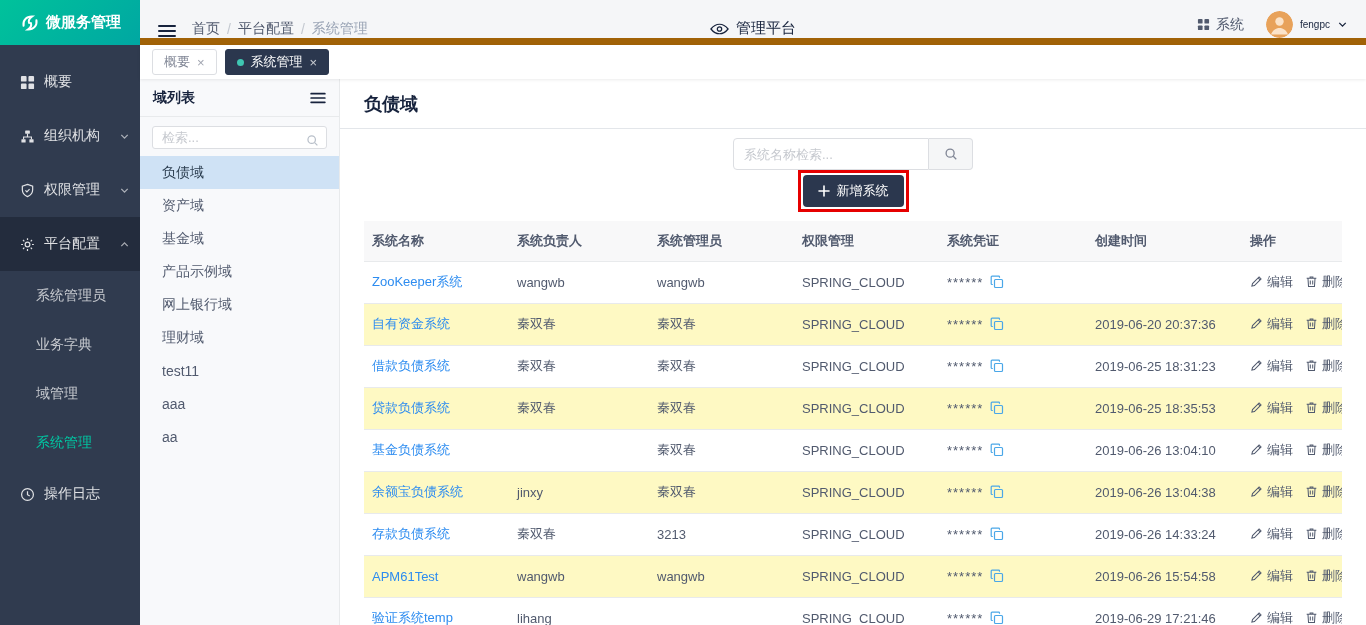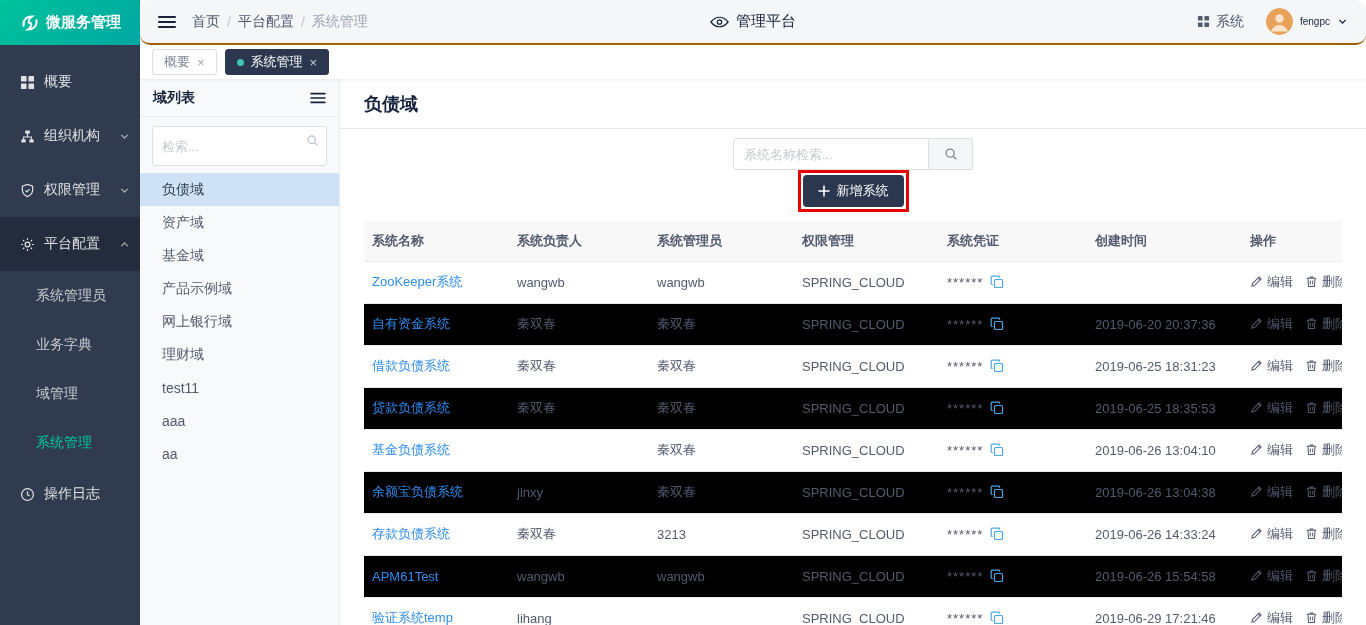--- a/index.html
+++ b/index.html
@@ -4,21 +4,21 @@
 <style>
   * { box-sizing: border-box; margin: 0; padding: 0; }
   html,body { width:1366px; height:625px; overflow:hidden; }
   body { font-family:"Liberation Sans","DejaVu Sans",sans-serif; color:#515a6e; background:#fff; }
   .app { width:1366px; height:625px; display:flex; flex-direction:column; }
 
   
   .topbar { height:45px; display:flex; flex-shrink:0; }
   .logo { width:140px; flex-shrink:0; background:linear-gradient(135deg,#00c29b,#00a7a2); color:#fff;
           display:flex; align-items:center; justify-content:center; gap:5px; font-weight:bold; font-size:15px;text-align:center; }
-  .header-body { flex:1; background:#f5f6f8; border-bottom:2px solid #a16207; display:flex; align-items:center; padding:0 18px; position:relative;border-radius:10px; }
+  .header-body { flex:1; background:#f5f6f8; border-bottom:7px solid #a16207; display:flex; align-items:flex-end; padding:0 18px; position:relative; }
   .hamburger { margin-right:16px; color:#17233d; display:flex; cursor:pointer; }
   .breadcrumb { font-size:14px; display:flex; align-items:center; gap:7px; }
   .crumb { color:#515a6e; cursor:pointer; }
   .crumb.last { color:#9aa4b5; }
   .crumb-sep { color:#c3c8d0; }
   .header-center { position:absolute; left:50%; transform:translateX(-50%); display:flex; align-items:center; gap:7px; font-size:15px; color:#17233d; }
   .header-right { margin-left:auto; display:flex; align-items:center; gap:22px; }
   .ws { display:flex; align-items:center; gap:6px; font-size:14px; color:#515a6e; cursor:pointer; }
   .user { display:flex; align-items:center; gap:7px; font-size:10px; color:#17233d; cursor:pointer; }
   .avatar { width:27px; height:27px; border-radius:50%; overflow:hidden; display:flex; }
@@ -46,21 +46,21 @@
   .tab-close { opacity:.75; font-size:13px; }
 
   .workspace { flex:1; display:flex; min-height:0; }
 
   
   .domain-panel { width:200px; flex-shrink:0; background:#f8f9fb; border-right:1px solid #e8eaec; display:flex; flex-direction:column; }
   .dp-header { height:38px; flex-shrink:0; display:flex; align-items:center; justify-content:space-between;
                padding:0 13px; font-size:14px; font-weight:bold; color:#17233d; border-bottom:1px solid #e8eaec; }
   .dp-header .icon { color:#17233d; cursor:pointer; display:flex; }
   .dp-search { position:relative; margin:9px 12px 7px; }
-  .dp-search input { width:100%; height:40px; border:1px solid #dcdee2; border-radius:3px; background:#fff;
+  .dp-search input { width:100%; height:23px; border:1px solid #dcdee2; border-radius:3px; background:#fff;
                      padding:0 28px 0 9px; font-size:13px; color:#515a6e; outline:none; font-family:inherit; }
   .dp-search input::placeholder { color:#c5c8ce; }
   .dp-search .icon { position:absolute; right:8px; top:8px; color:#b8bfc9; display:flex; }
   .dp-list { list-style:none; }
   .dp-item { height:33px; display:flex; align-items:center; padding-left:22px; font-size:14px; color:#515a6e; cursor:pointer; }
   .dp-item.selected { background:#cfe2f5; color:#2c3e50; }
 
   
   .main { flex:1; min-width:0; background:#fff; display:flex; flex-direction:column; }
   .main-title-row { padding:13px 24px 12px; border-bottom:1px solid #e3e6ea; }
@@ -75,21 +75,21 @@
   .annotation { border:3px solid #e60000; border-radius:0; padding:2px; }
   .add-btn { background:#2b374e; color:#fff; border:none; border-radius:4px; height:32px; padding:0 15px;
              font-size:13px; display:flex; align-items:center; gap:7px; cursor:pointer; font-family:inherit; }
 
   .table-wrap { padding:0 24px; flex:1; overflow:hidden; }
   table { width:100%; border-collapse:collapse; table-layout:fixed; }
   th { background:#f8f8f9; text-align:left; font-size:13px; font-weight:bold; color:#515a6e;
        height:40px; padding:0 8px; border-bottom:1px solid #e8eaec; white-space:nowrap; }
   td { height:42px; padding:0 8px; font-size:13px; color:#515a6e; border-bottom:1px solid #e8eaec;
        white-space:nowrap; overflow:hidden; }
-  tr.striped td { background:#000000; }
+  tr.striped td { background:#fef9c3; }
   .link { color:#2d8cf0; cursor:pointer; }
   .cred-cell { display:flex; align-items:center; gap:7px; }
   .cred-mask { color:#515a6e; letter-spacing:1px; }
   .copy { color:#4aa7e8; cursor:pointer; display:flex; }
   .op { display:inline-flex; align-items:center; gap:4px; margin-right:12px; cursor:pointer; color:#515a6e; }
   .op:last-child { margin-right:0; }
   .icon { display:inline-flex; align-items:center; }
 </style>
 </head>
 <body>

